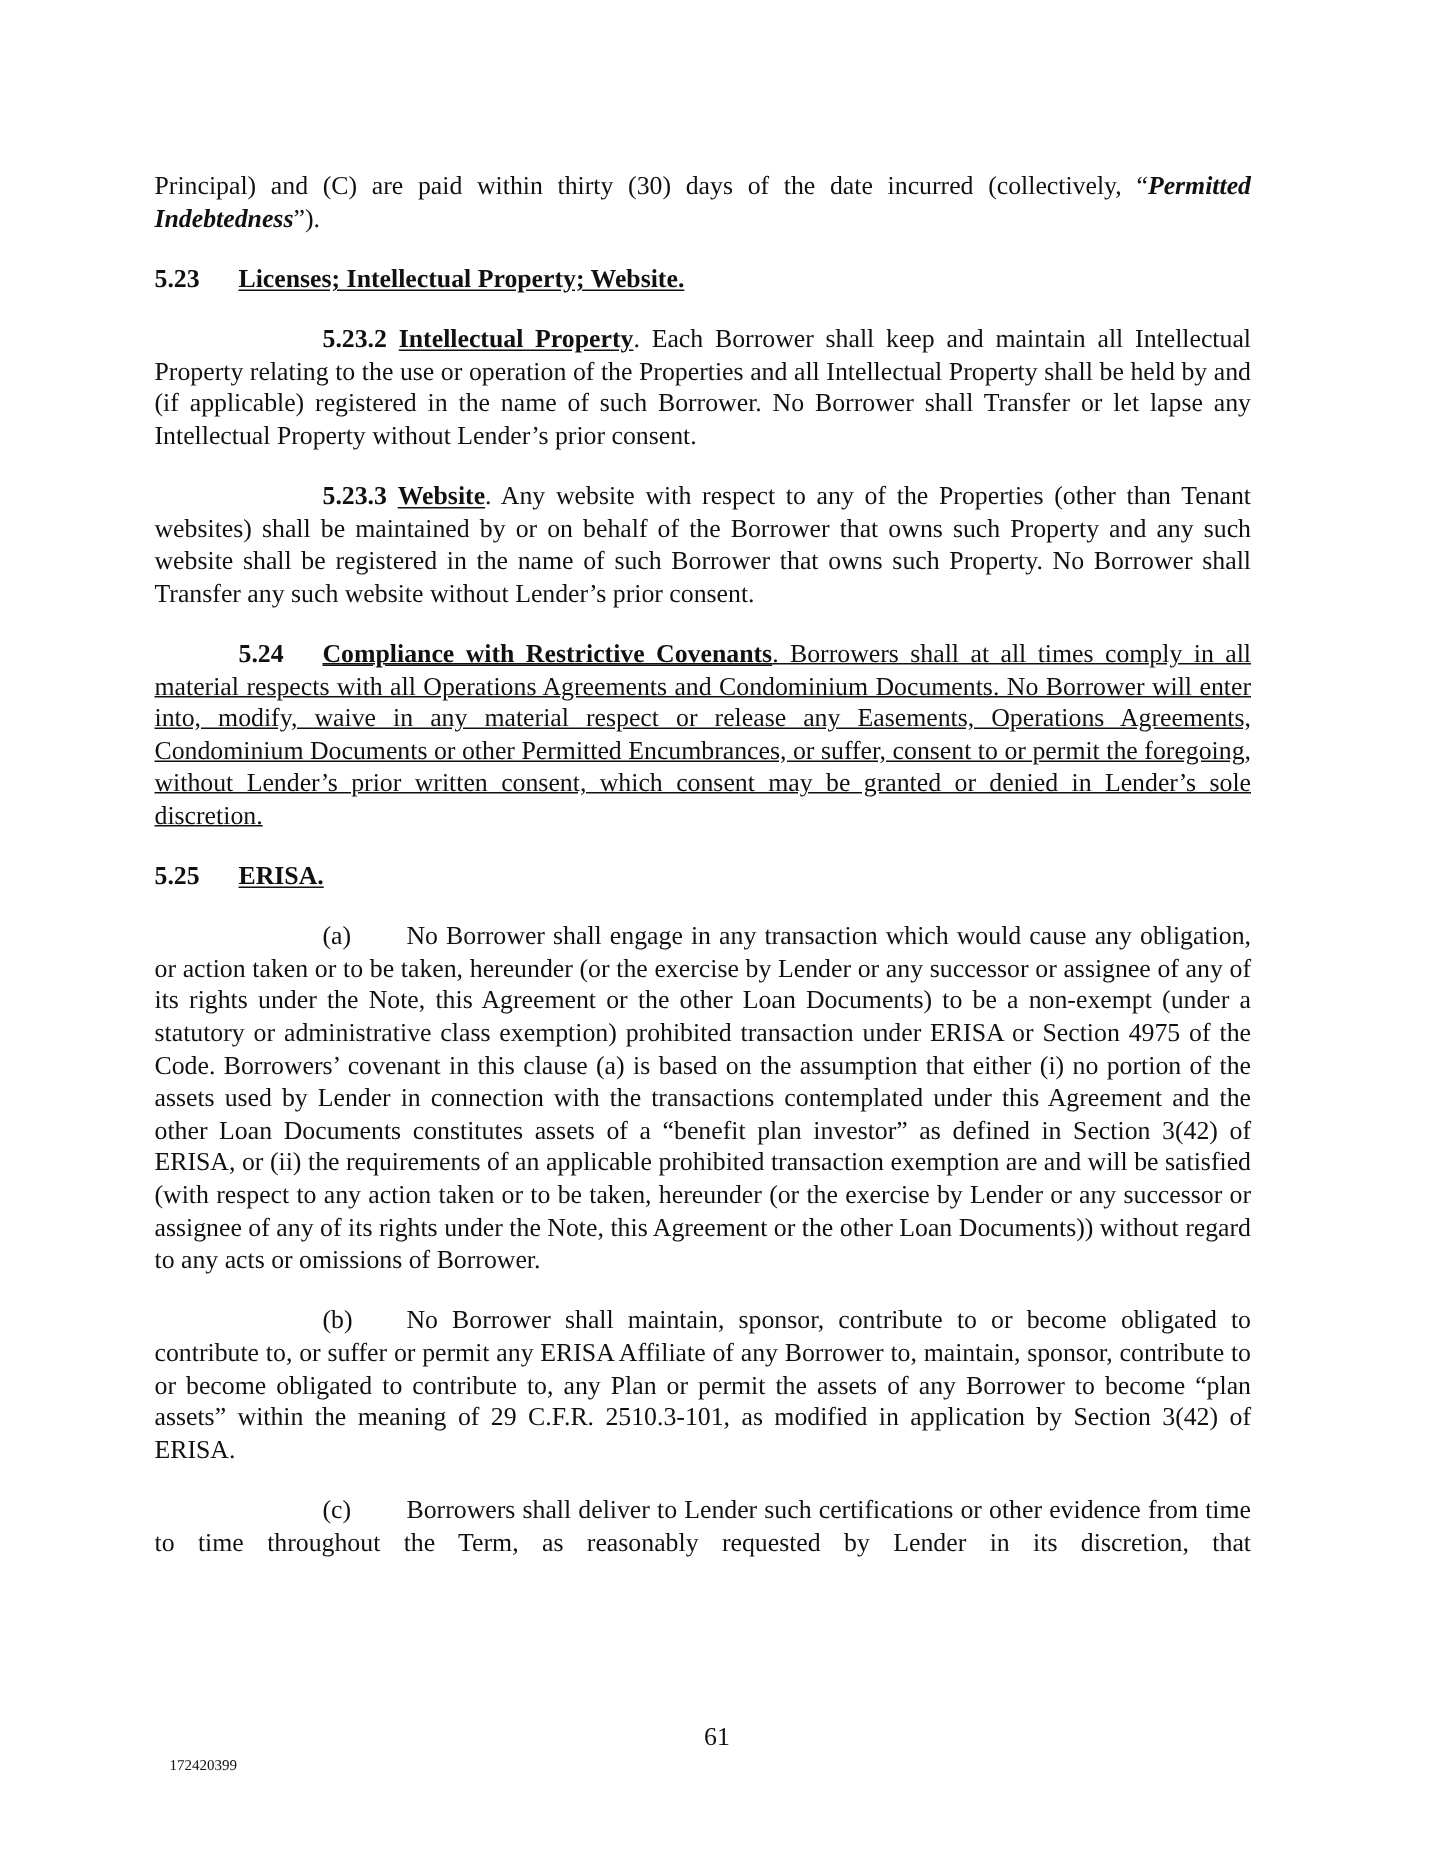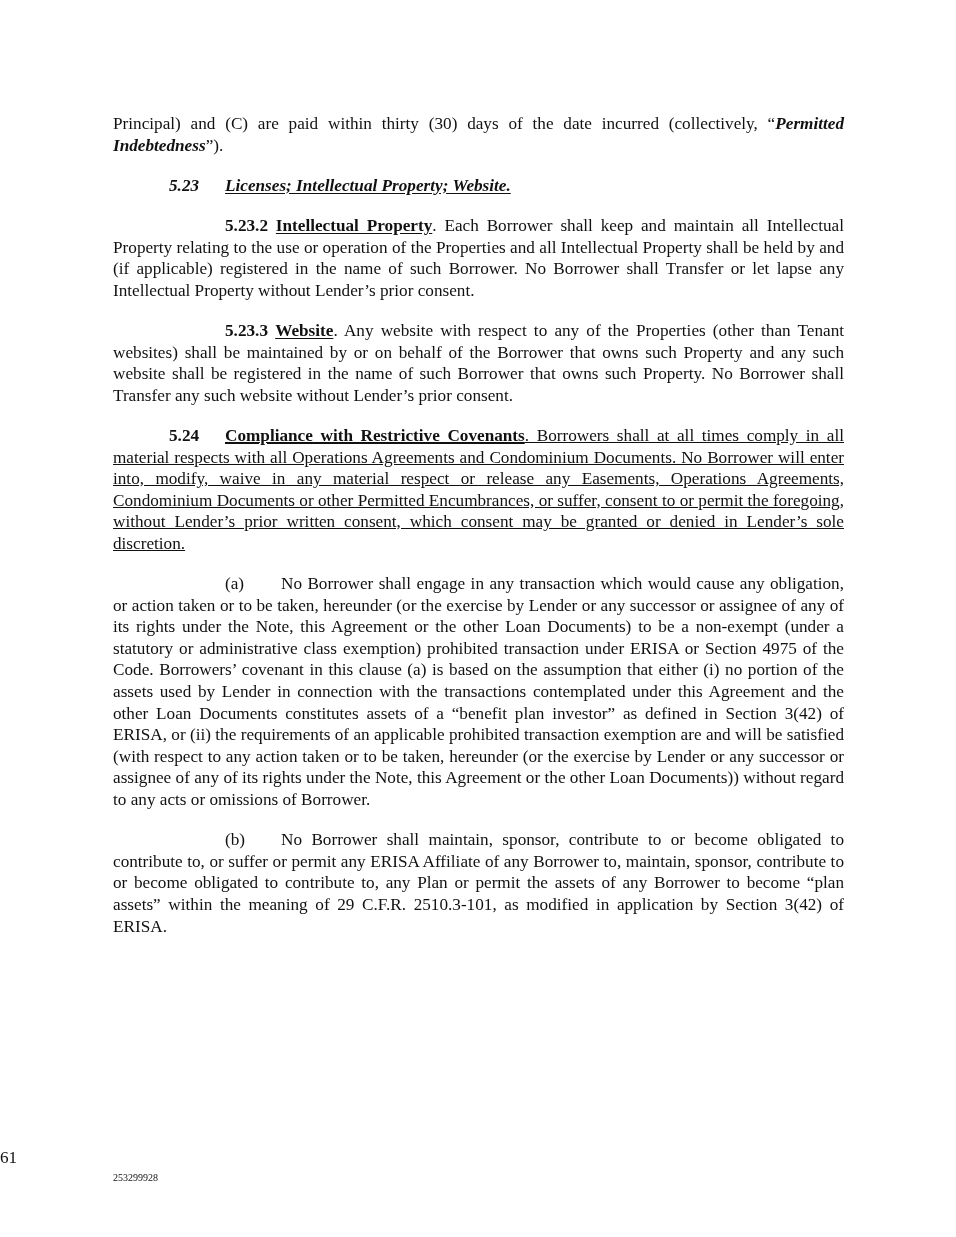--- a/index.html
+++ b/index.html
@@ -1,32 +1,32 @@
 <!DOCTYPE html>
 <html><head>
   <meta charset="utf-8">
   <style>
     html, body { margin: 0; padding: 0; background: #ffffff; }
     body { width: 956px; height: 1237px; position: relative; overflow: hidden; }
     .page {
-      position: absolute; left: 113px; top: 113px; width: 731px;
+      position: absolute; left: 103px; top: 113px; width: 731px;
       font-family: "Liberation Serif", serif; font-size: 17.2px; line-height: 21.6px;
       color: #111111; text-align: justify;
     }
     p { margin: 0 0 18.6px 0; }
     .first-indent { text-indent: 56px; text-decoration: underline; }
     .sub-indent { text-indent: 112px; }
-    .heading { margin-left: 56px; font-weight: bold; font-style: italic; }
+    .heading { font-weight: bold; }
     .heading .num { display: inline-block; width: 56px; }
     .u { text-decoration: underline; text-underline-offset: 2px; }
     .b { font-weight: bold; }
     .bi { font-weight: bold; font-style: italic; }
     .lbl { display: inline-block; width: 56px; text-indent: 0; }
     .footer-page {
-      position: absolute; left: 0; width: 956px; top: 1148px; text-align: left;
+      position: absolute; left: 0; width: 956px; top: 1148px; text-align: center;
       font-family: "Liberation Serif", serif; font-size: 17.2px; color: #111111;
     }
     .footer-id {
       position: absolute; left: 113px; top: 1172px;
       font-family: "Liberation Serif", serif; font-size: 10px; color: #111111;
     }
   </style>
 </head>
 <body>
 
@@ -36,22 +36,24 @@
 
   <p class="heading"><span class="num">5.23</span><span class="u">Licenses; Intellectual Property; Website.</span></p>
 
 
   <p class="sub-indent"><span class="b">5.23.2</span> <span class="b u">Intellectual Property</span><span>.  Each Borrower shall keep and maintain all Intellectual Property relating to the use or operation of the Properties and all Intellectual Property shall be held by and (if applicable) registered in the name of such Borrower.  No Borrower shall Transfer or let lapse any Intellectual Property without Lender’s prior consent.</span></p>
 
   <p class="sub-indent"><span class="b">5.23.3</span> <span class="b u">Website</span><span>.  Any website with respect to any of the Properties (other than Tenant websites) shall be maintained by or on behalf of the Borrower that owns such Property and any such website shall be registered in the name of such Borrower that owns such Property.  No Borrower shall Transfer any such website without Lender’s prior consent.</span></p>
 
   <p class="first-indent"><span class="b lbl">5.24</span><span class="b u">Compliance with Restrictive Covenants</span><span>.  Borrowers shall at all times comply in all material respects with all Operations Agreements and Condominium Documents.  No Borrower will enter into, modify, waive in any material respect or release any Easements, Operations Agreements, Condominium Documents or other Permitted Encumbrances, or suffer, consent to or permit the foregoing, without Lender’s prior written consent, which consent may be granted or denied in Lender’s sole discretion.</span></p>
 
+  <p class="heading"><span class="num">5.25</span><span class="u">ERISA.</span></p>
 
   <p class="sub-indent"><span class="lbl">(a)</span><span>No Borrower shall engage in any transaction which would cause any obligation, or action taken or to be taken, hereunder (or the exercise by Lender or any successor or assignee of any of its rights under the Note, this Agreement or the other Loan Documents) to be a non-exempt (under a statutory or administrative class exemption) prohibited transaction under ERISA or Section 4975 of the Code.  Borrowers’ covenant in this clause (a) is based on the assumption that either (i) no portion of the assets used by Lender in connection with the transactions contemplated under this Agreement and the other Loan Documents constitutes assets of a “benefit plan investor” as defined in Section 3(42) of ERISA, or (ii) the requirements of an applicable prohibited transaction exemption are and will be satisfied (with respect to any action taken or to be taken, hereunder (or the exercise by Lender or any successor or assignee of any of its rights under the Note, this Agreement or the other Loan Documents)) without regard to any acts or omissions of Borrower.</span></p>
 
   <p class="sub-indent"><span class="lbl">(b)</span><span>No Borrower shall maintain, sponsor, contribute to or become obligated to contribute to, or suffer or permit any ERISA Affiliate of any Borrower to, maintain, sponsor, contribute to or become obligated to contribute to, any Plan or permit the assets of any Borrower to become “plan assets” within the meaning of 29 C.F.R. 2510.3-101, as modified in application by Section 3(42) of ERISA.</span></p>
 
+  <p class="sub-indent" style="text-align-last: justify;"><span class="lbl">(c)</span><span>Borrowers shall deliver to Lender such certifications or other evidence from time to time throughout the Term, as reasonably requested by Lender in its discretion, that</span></p>
 
 </div>
 
 <div class="footer-page">61</div>
-<div class="footer-id">253299928</div>
+<div class="footer-id">172420399</div>
 
 </body></html>

